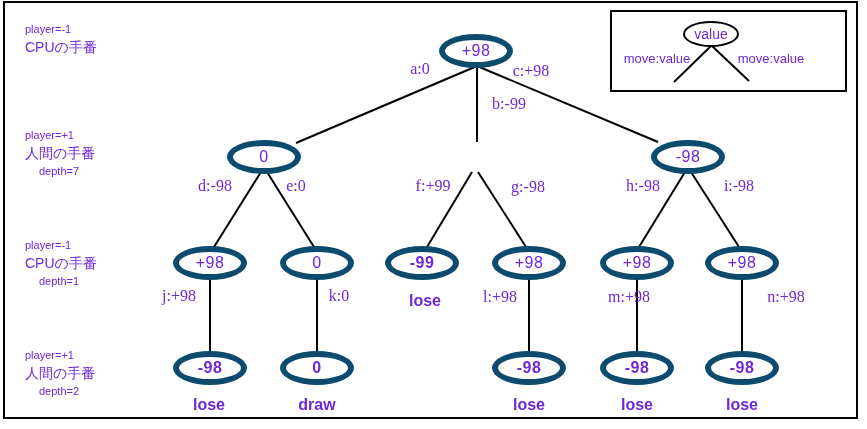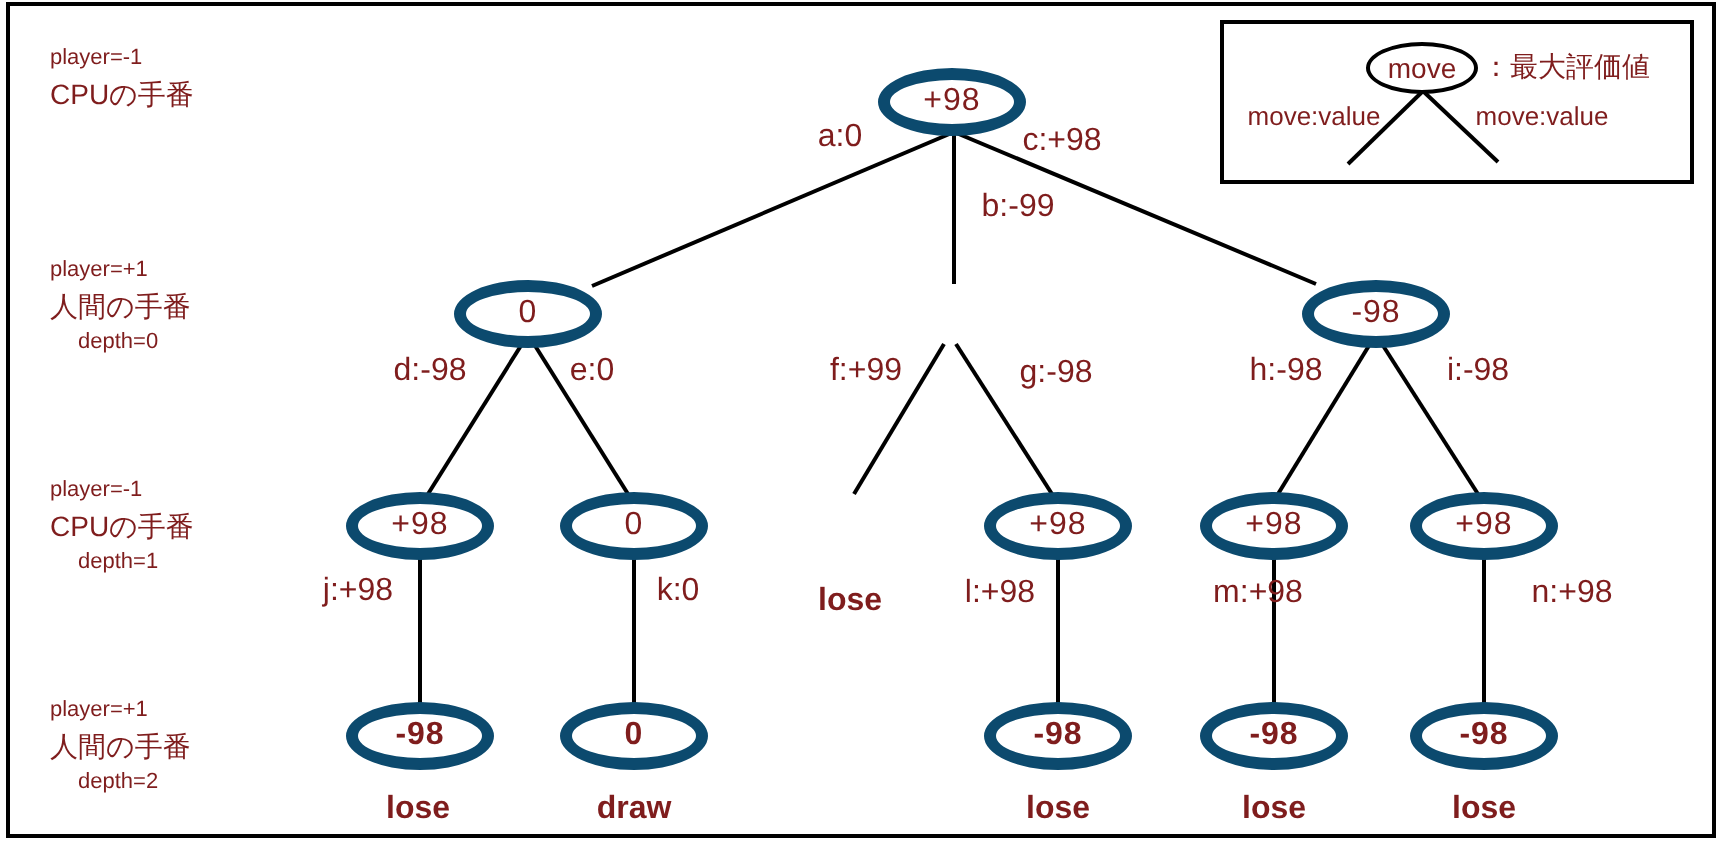--- a/index.html
+++ b/index.html
@@ -1,36 +1,36 @@
 <!DOCTYPE html>
 <html><head>
 <meta charset="utf-8">
 <style>
   html,body { margin:0; padding:0; background:#fff; }
   .stage {
     position:relative; width:867px; height:429px; background:#fff;
-    font-family:"Liberation Sans","DejaVu Sans",sans-serif; color:#7f1d1d;
+    font-family:"Liberation Sans","DejaVu Sans",sans-serif; color:#6d28d9;
     overflow:hidden;
   }
   .frame {
     position:absolute; left:3px; top:1px; width:851px; height:414px;
     border:2px solid #000; box-sizing:content-box;
   }
   svg.edges { position:absolute; left:0; top:0; }
   svg.edges line { stroke:#000; stroke-width:2; }
   .node {
     position:absolute; width:74px; height:34px; box-sizing:border-box;
     border:6px solid #0c4a6e; border-radius:50%; background:#fff;
     display:flex; align-items:center; justify-content:center;
     font-size:16px; transform:translate(-50%,-50%); letter-spacing:0.5px;
   }
   .node.bold { font-weight:700; }
   .elabel {
     position:absolute; transform:translate(-50%,-50%);
-    font-size:16px; white-space:nowrap;
+    font-size:16px; white-space:nowrap;font-family:Liberation Serif, serif;
   }
   .result {
     position:absolute; transform:translate(-50%,-50%);
     font-size:16px; font-weight:700; white-space:nowrap;
   }
   .rowlabel { position:absolute; white-space:nowrap; }
   .rowlabel .small { font-size:11px; line-height:14px; }
   .rowlabel .big   { font-size:14px; line-height:22px; }
   .rowlabel .depth { margin-left:14px; }
   .legend {
@@ -80,40 +80,41 @@
     <line x1="712" y1="46" x2="749" y2="81"></line>
   </svg>
 
   <div class="rowlabel" style="left:25px;top:22px">
     <div class="small">player=-1</div>
     <div class="big">CPUの手番</div>
   </div>
   <div class="rowlabel" style="left:25px;top:128px">
     <div class="small">player=+1</div>
     <div class="big">人間の手番</div>
-    <div class="small depth">depth=0</div>
+    <div class="small depth">depth=7</div>
   </div>
   <div class="rowlabel" style="left:25px;top:238px">
     <div class="small">player=-1</div>
     <div class="big">CPUの手番</div>
     <div class="small depth">depth=1</div>
   </div>
   <div class="rowlabel" style="left:25px;top:348px">
     <div class="small">player=+1</div>
     <div class="big">人間の手番</div>
     <div class="small depth">depth=2</div>
   </div>
 
   <div class="node" style="left:476px;top:51px">+98</div>
 
   <div class="node" style="left:264px;top:157px">0</div>
   <div class="node" style="left:688px;top:157px">-98</div>
 
   <div class="node" style="left:210px;top:263px">+98</div>
   <div class="node" style="left:317px;top:263px">0</div>
+  <div class="node bold" style="left:422px;top:263px">-99</div>
   <div class="node" style="left:529px;top:263px">+98</div>
   <div class="node" style="left:637px;top:263px">+98</div>
   <div class="node" style="left:742px;top:263px">+98</div>
 
   <div class="node bold" style="left:210px;top:368px">-98</div>
   <div class="node bold" style="left:317px;top:368px">0</div>
   <div class="node bold" style="left:529px;top:368px">-98</div>
   <div class="node bold" style="left:637px;top:368px">-98</div>
   <div class="node bold" style="left:742px;top:368px">-98</div>
 
@@ -132,18 +133,17 @@
   <div class="elabel" style="left:629px;top:297px">m:+98</div>
   <div class="elabel" style="left:786px;top:297px">n:+98</div>
 
   <div class="result" style="left:425px;top:301px">lose</div>
   <div class="result" style="left:209px;top:405px">lose</div>
   <div class="result" style="left:317px;top:405px">draw</div>
   <div class="result" style="left:529px;top:405px">lose</div>
   <div class="result" style="left:637px;top:405px">lose</div>
   <div class="result" style="left:742px;top:405px">lose</div>
 
-  <div class="legend-oval">move</div>
-  <div class="legend-caption">：最大評価値</div>
+  <div class="legend-oval">value</div>
   <div class="legend-move" style="left:657px;top:58px">move:value</div>
   <div class="legend-move" style="left:771px;top:58px">move:value</div>
 
 </div>
 
 </body></html>

